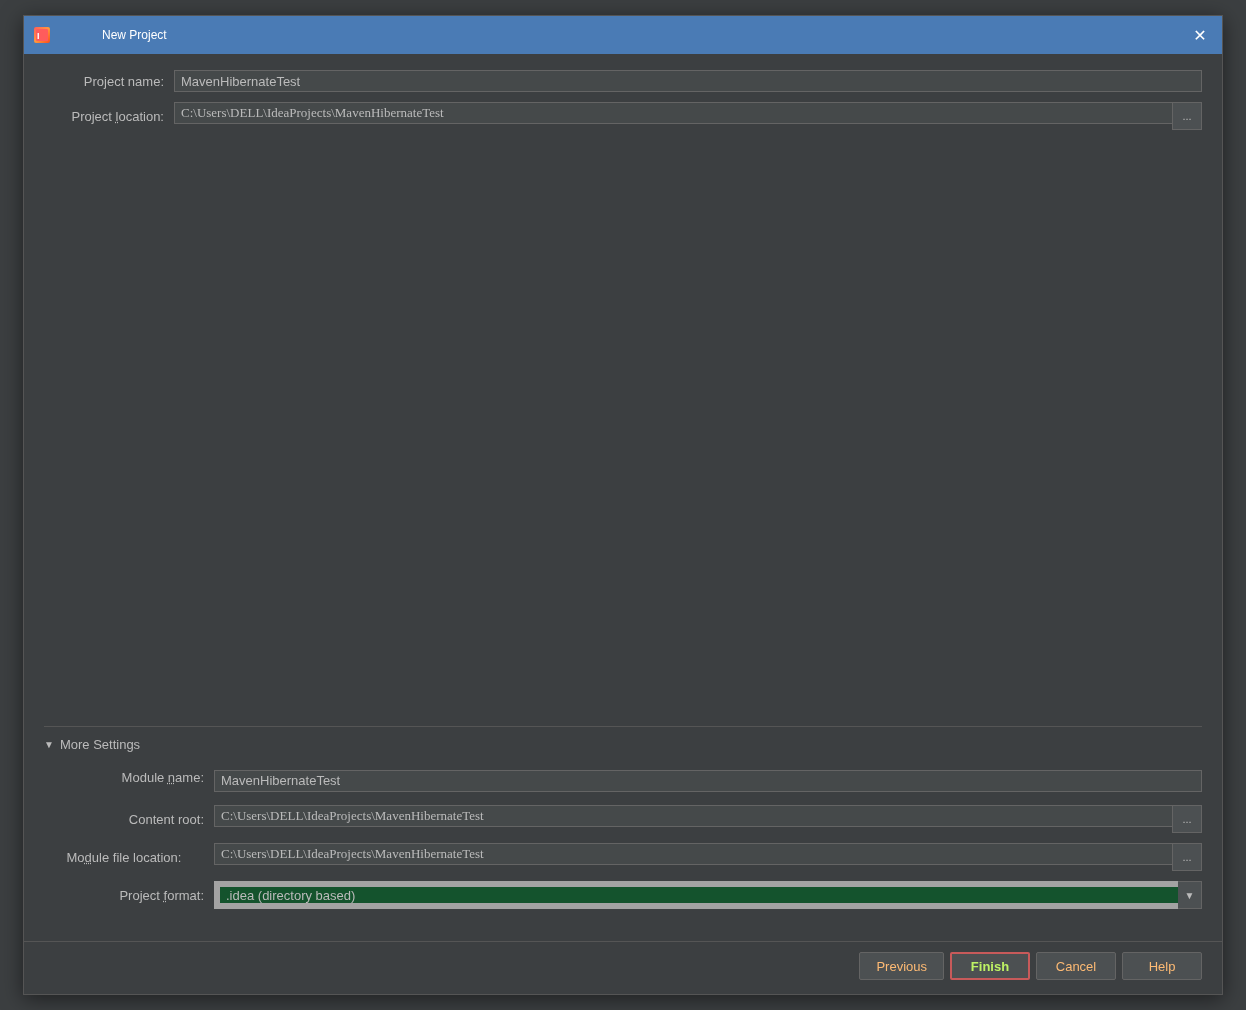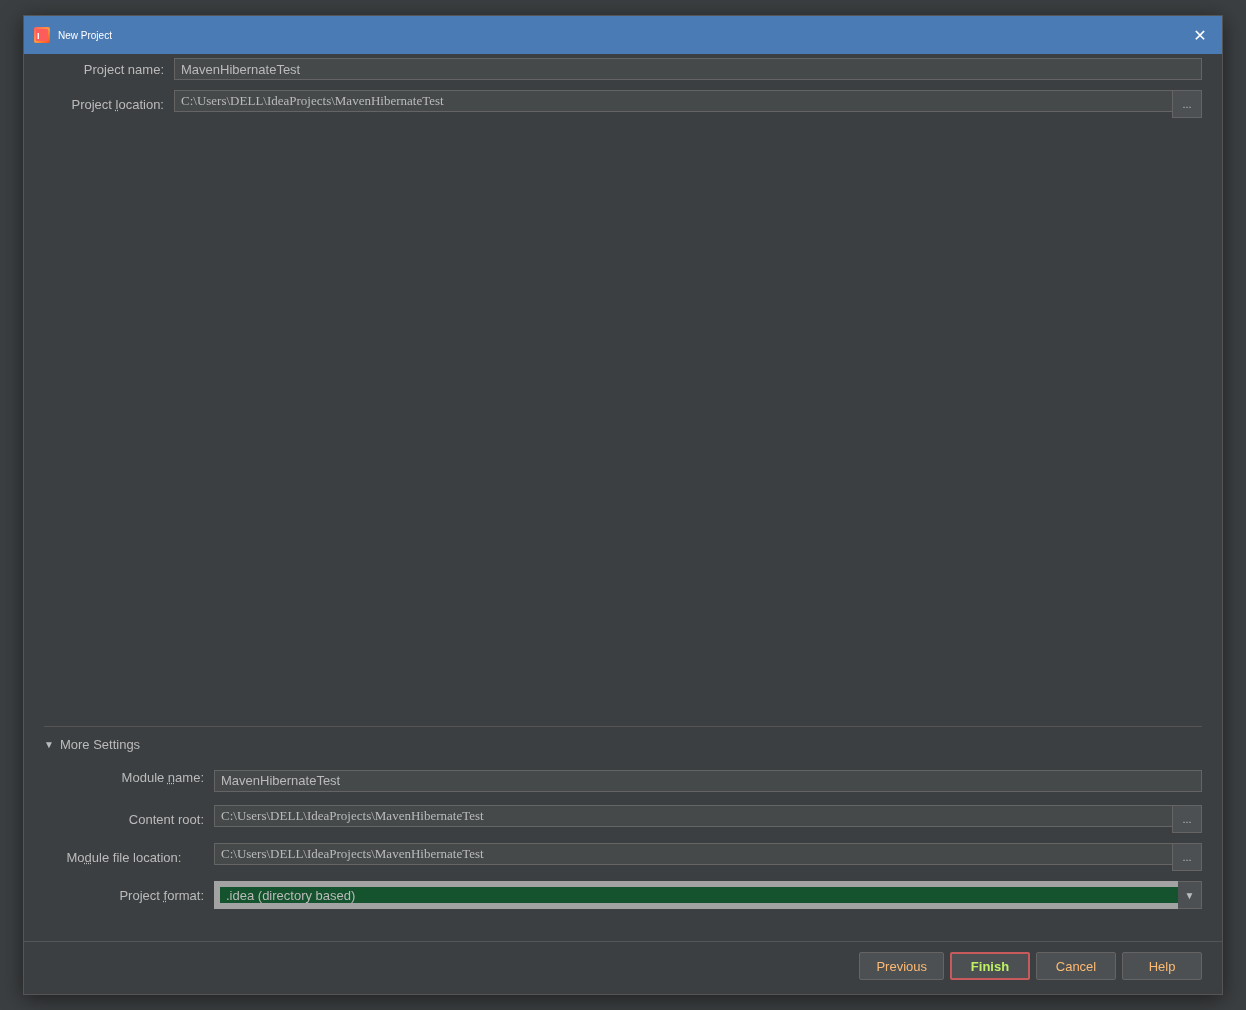--- a/index.html
+++ b/index.html
@@ -40,41 +40,42 @@
     }
 
     .title-bar-left {
       display: flex;
       align-items: center;
       gap: 8px;
     }
 
     .title-bar-title {
       color: #ffffff;
-      font-size: 10px;
+      font-size: 12px;
       font-weight: 400;
+      margin-left: 44px;
     }
 
     .title-bar-close {
       color: #ffffff;
       font-size: 16px;
       cursor: pointer;
       width: 24px;
       height: 24px;
       display: flex;
       align-items: center;
       justify-content: center;
       border-radius: 2px;
     }
 
     .dialog-content {
       flex: 1;
       display: flex;
       flex-direction: column;
-      padding: 4px 20px 12px 20px;
+      padding: 16px 20px 12px 20px;
       overflow: hidden;
     }
 
     .form-row {
       display: flex;
       align-items: center;
       margin-bottom: 10px;
     }
 
     .form-label {

